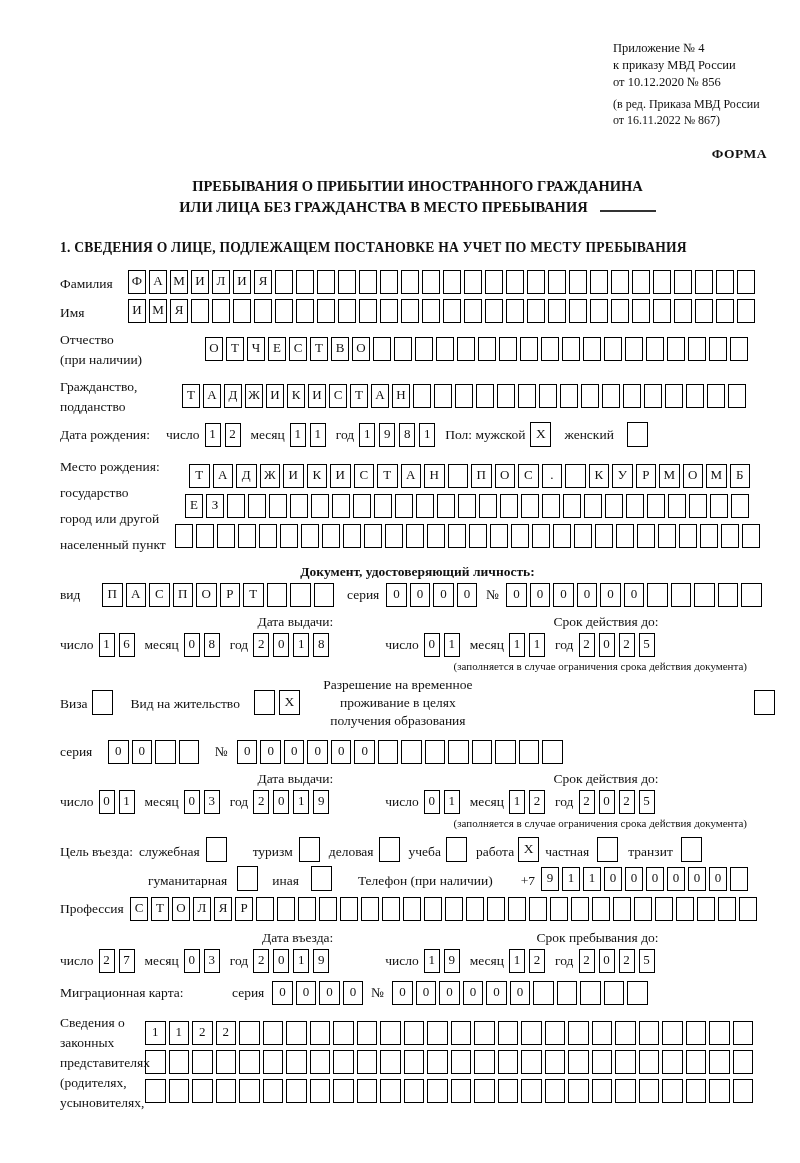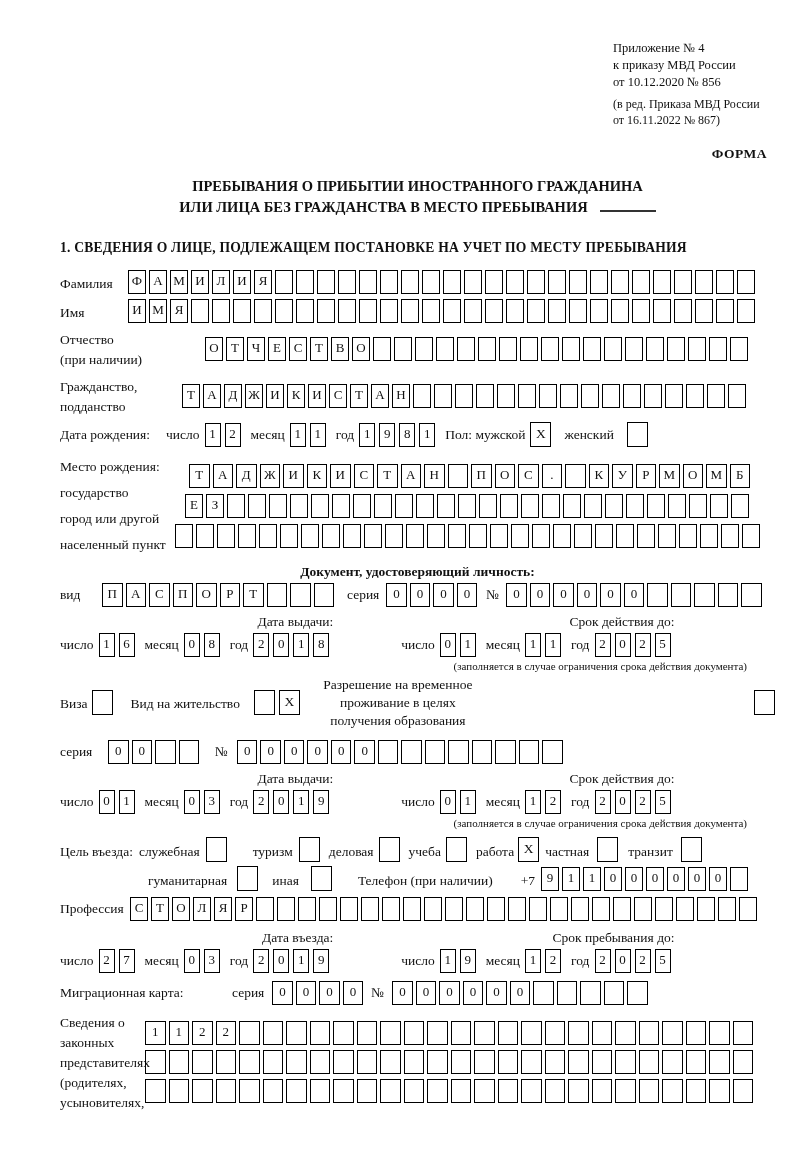--- a/index.html
+++ b/index.html
@@ -40,21 +40,21 @@
 
   .checkbox {
     flex: none; width: 21px; height: 25px; border: 1.5px solid #000;
     text-align: center; line-height: 22px; font-size: 13.5px;
   }
 
   .center-bold { text-align: center; font-weight: bold; margin-top: 6px; }
 
   .dpair { display: flex; margin-top: 7px; }
   .dgroup { flex: none; }
-  .dgroup.right { margin-left: 68px; font-family: Liberation Serif, serif; }
+  .dgroup.right { margin-left: 52px; font-family: Liberation Serif, serif; }
   .dhead { text-align: right; margin-bottom: 3px; }
   .dline { display: flex; align-items: center; }
   .dl { margin: 0 5px 0 0; }
   .dl2 { margin: 0 5px 0 6px; }
 
   .note { font-size: 11px; text-align: right; margin: 3px 28px 0 0; }
 
   .intro { margin-top: 9px; line-height: 25px; }
 
   .opt-multi { flex: none; text-align: center; line-height: 18px; padding-top: 2px; }

